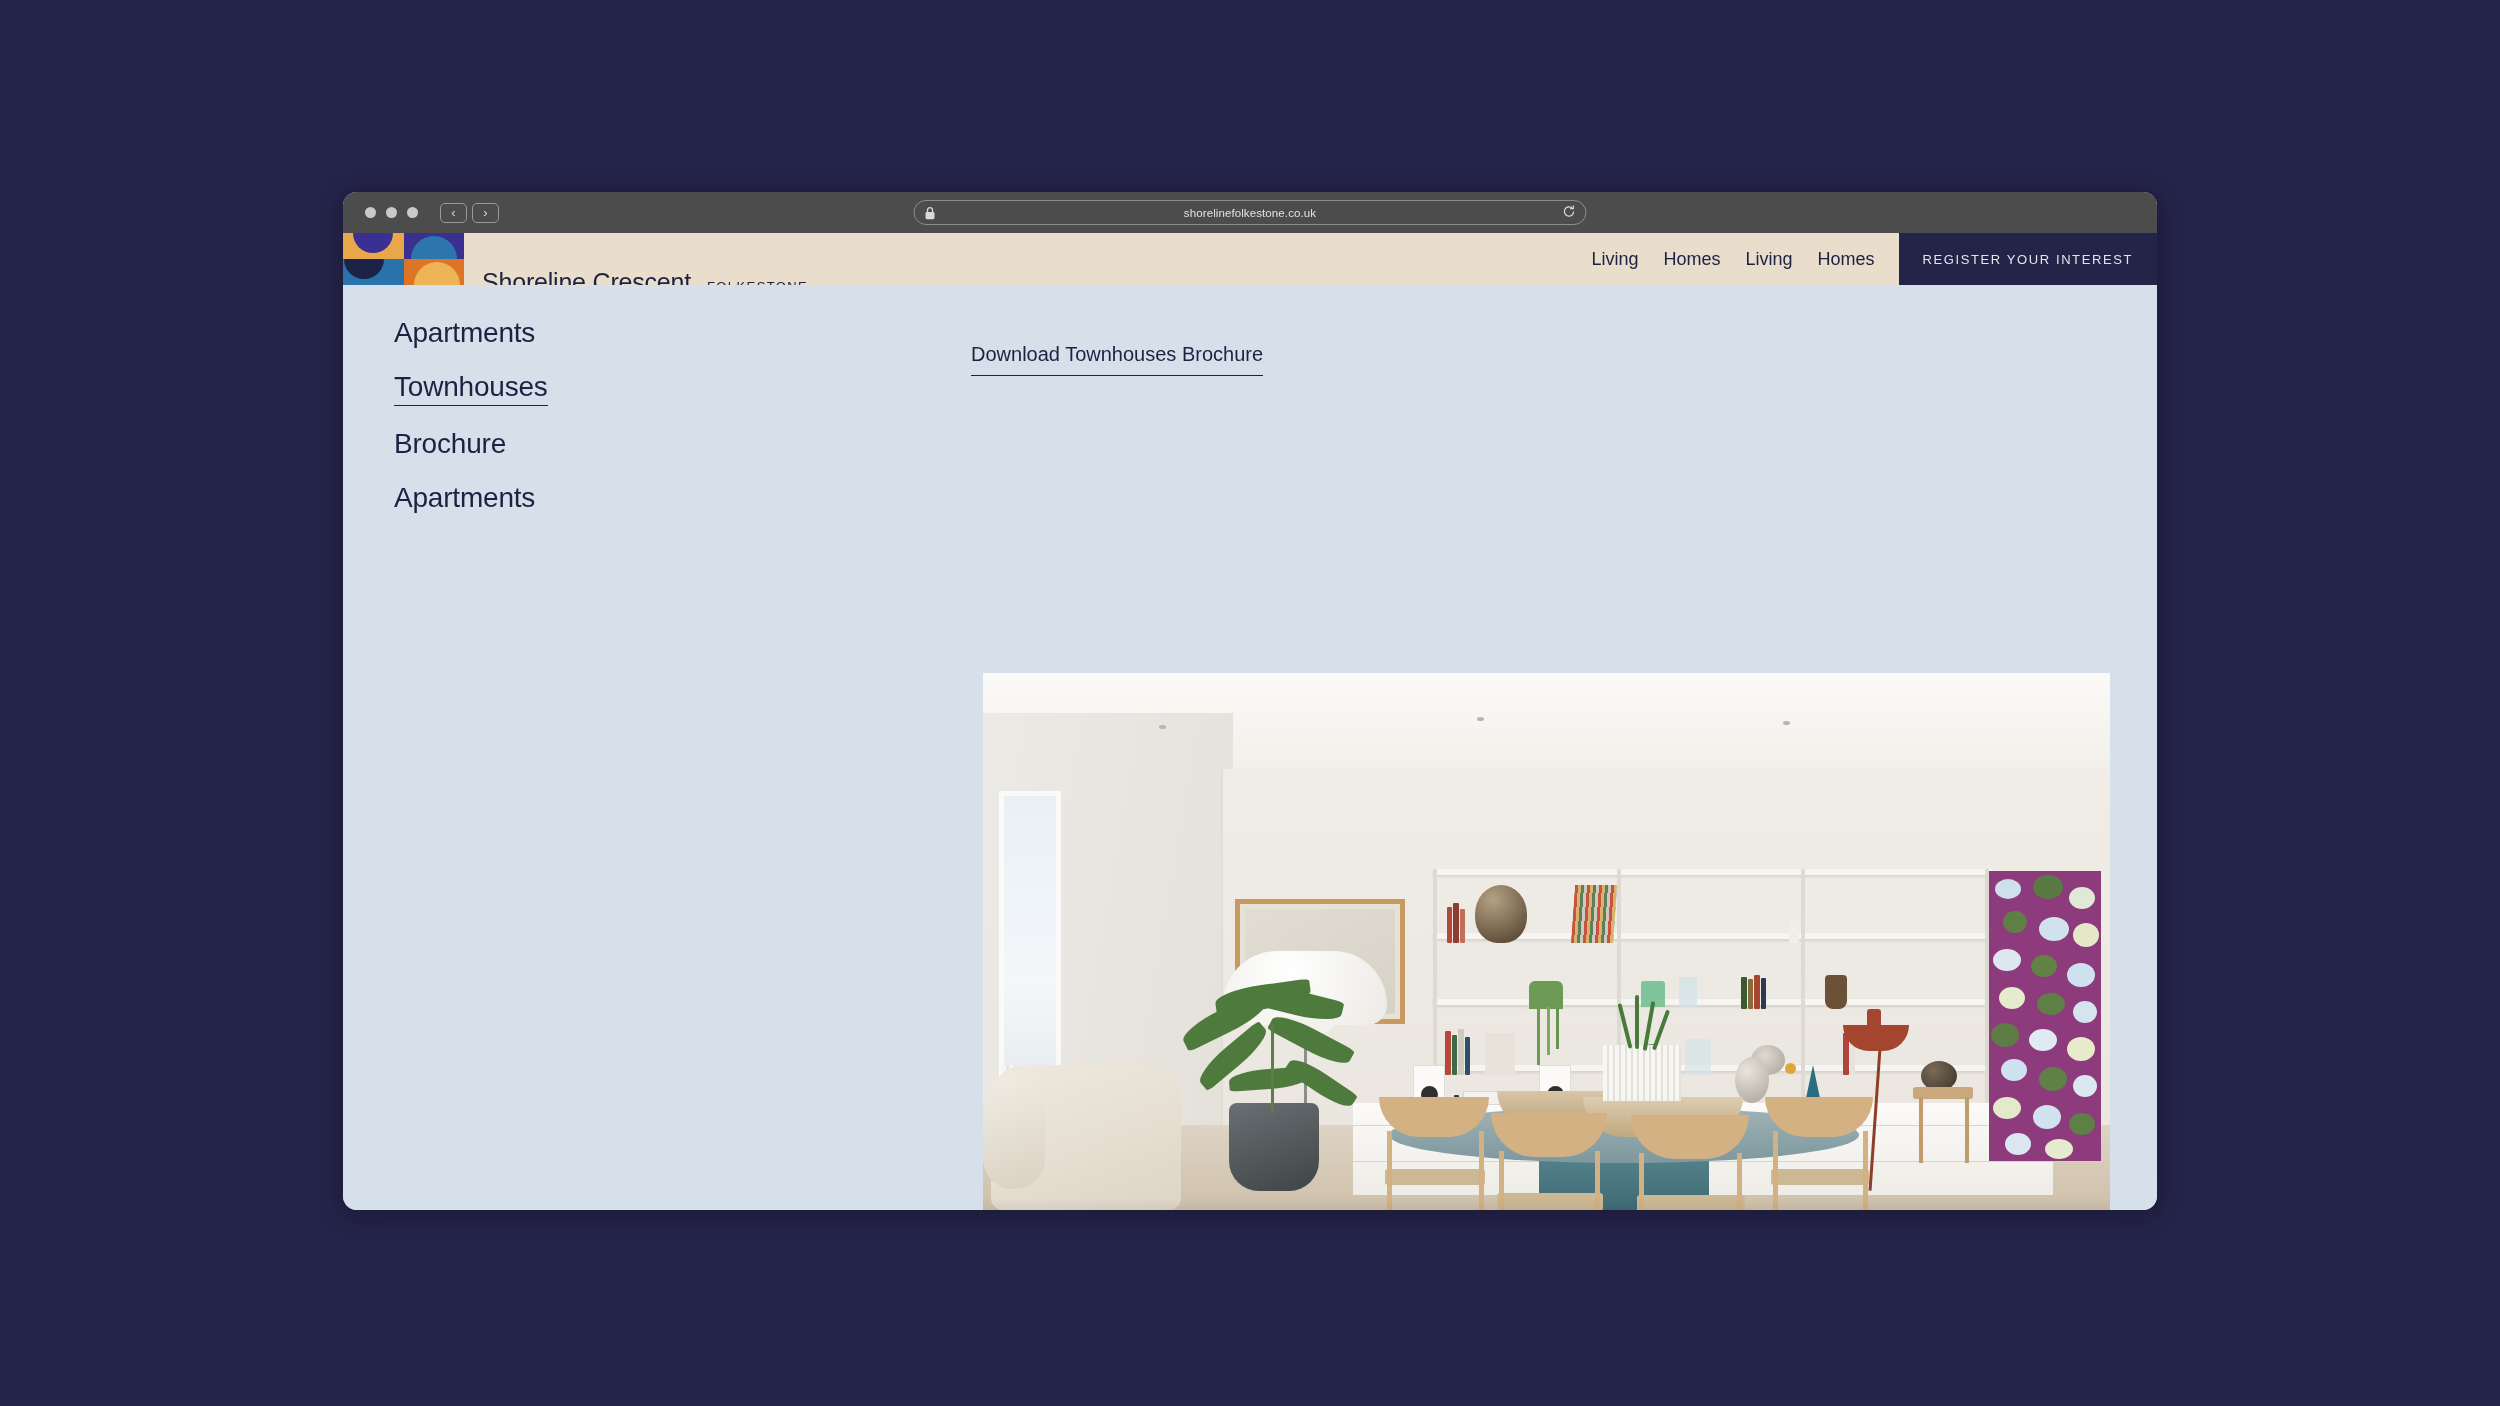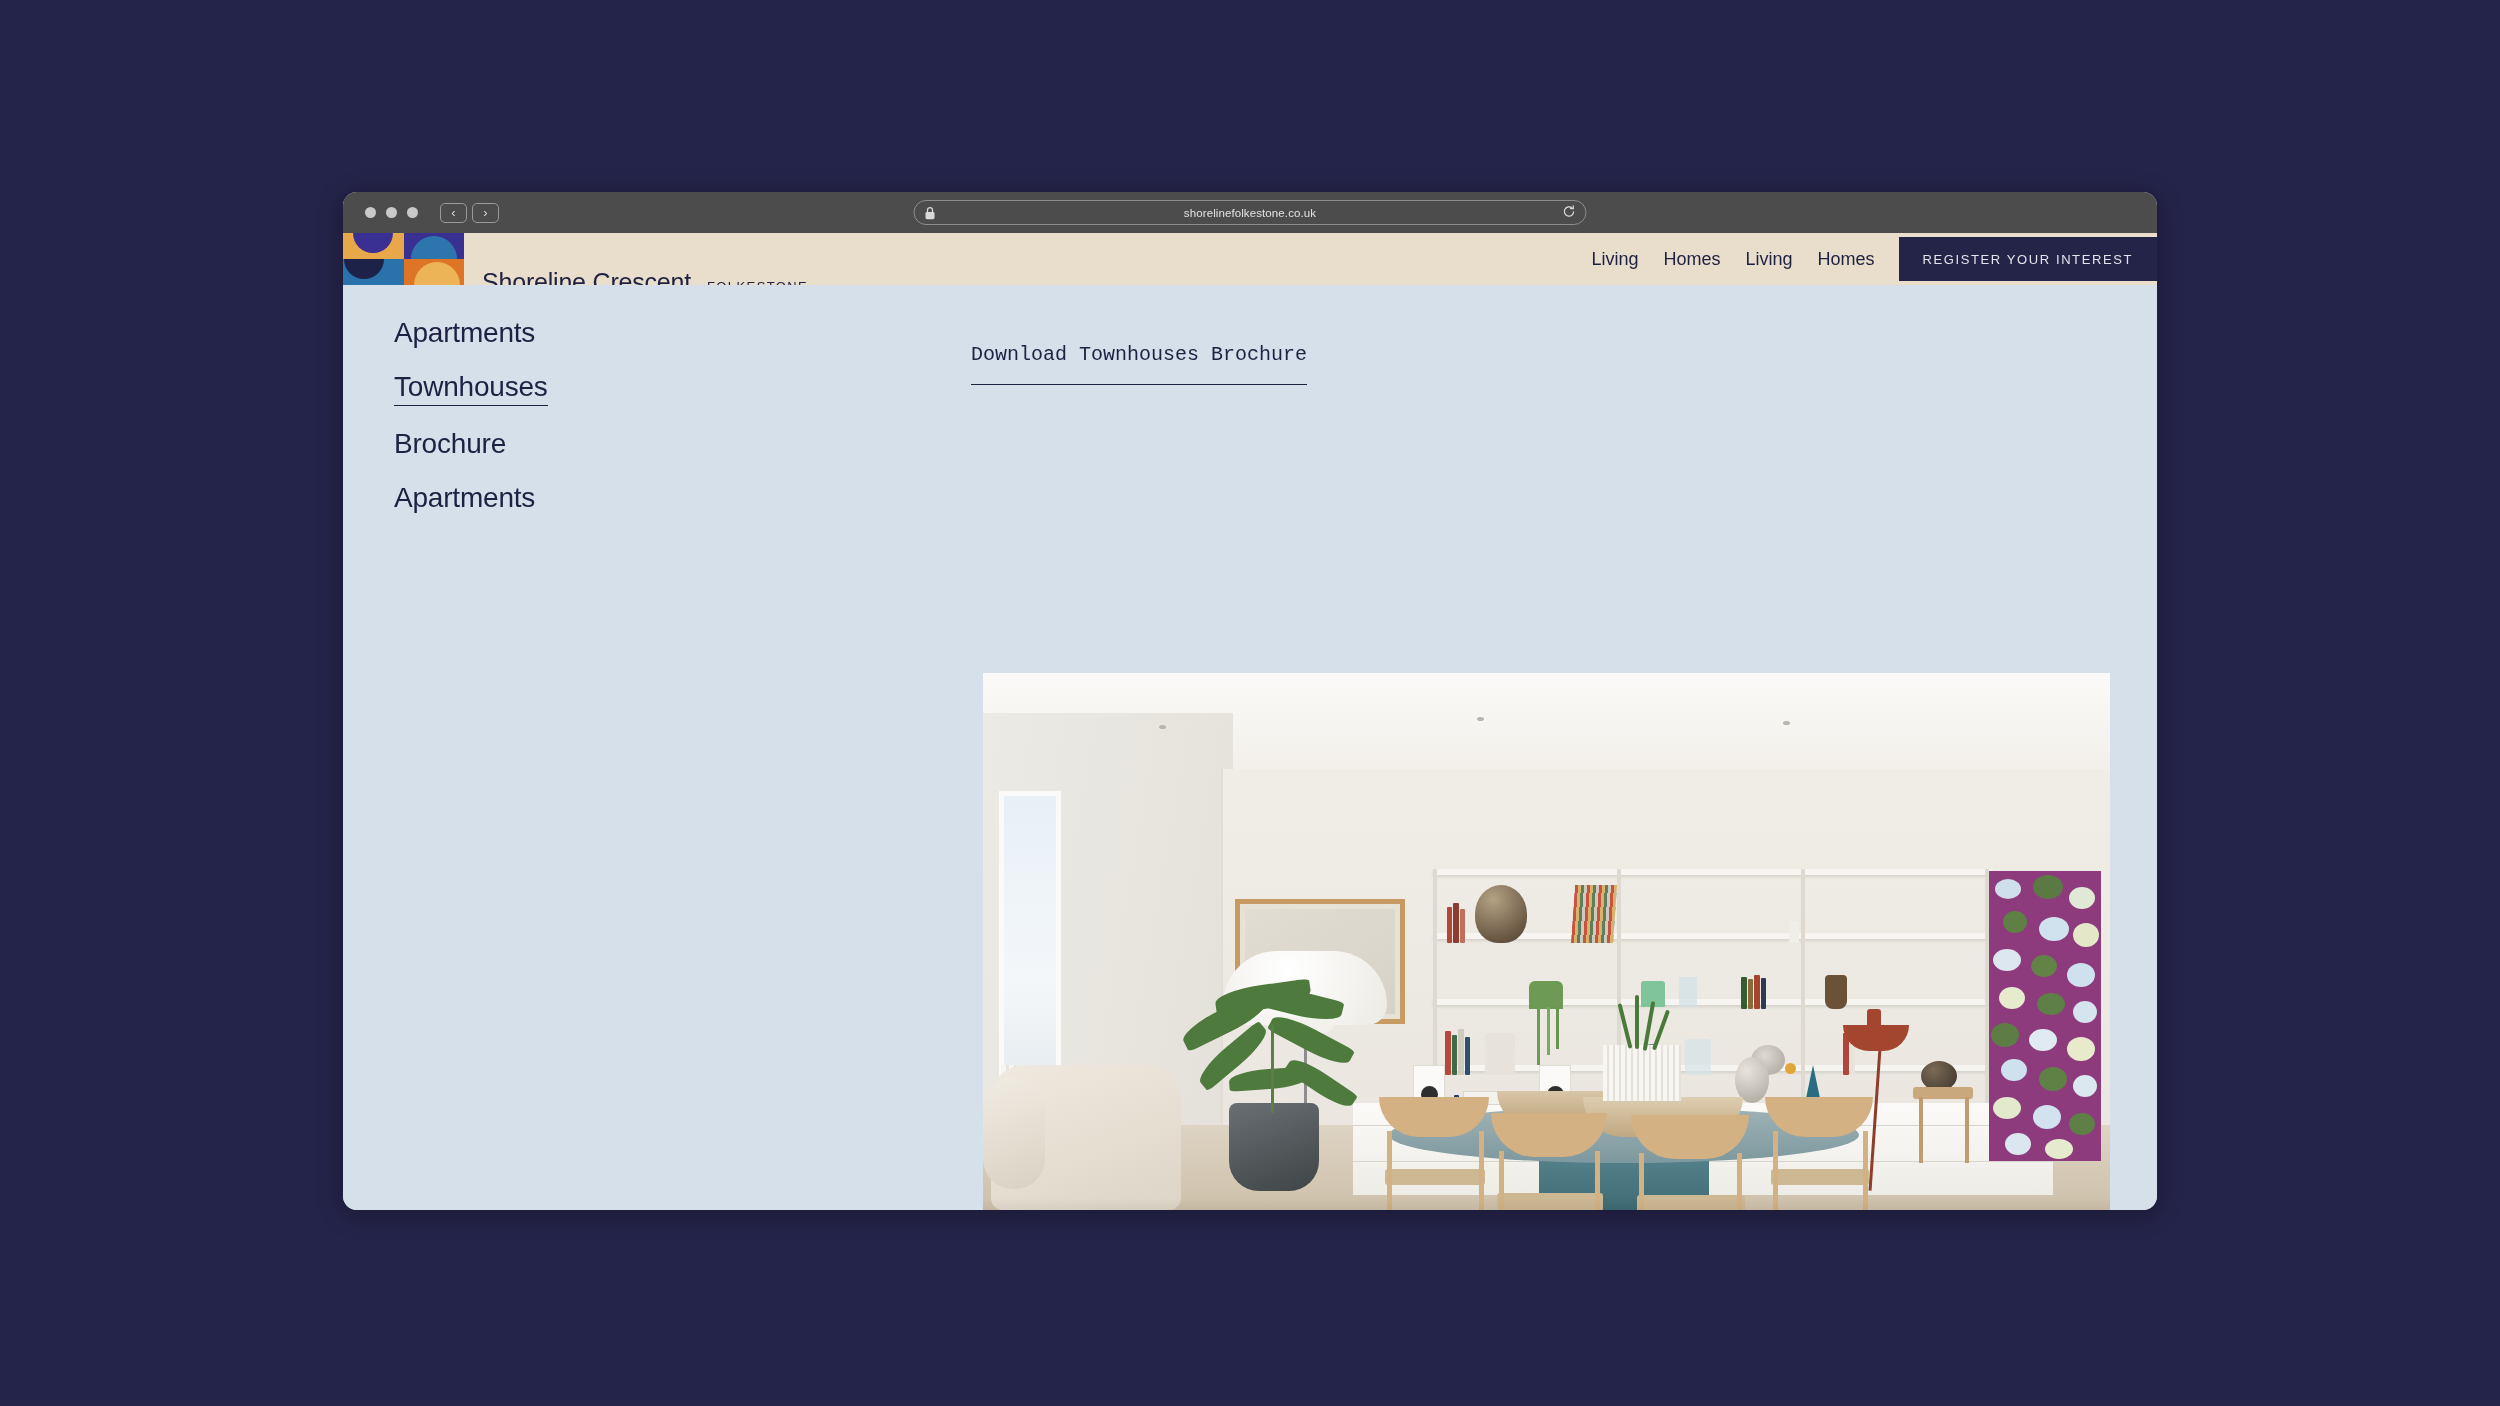--- a/index.html
+++ b/index.html
@@ -79,43 +79,43 @@
     width:46px; height:23px; left:56%; transform:translateX(-50%);
     bottom:0; background:#ecb457; border-radius:46px 46px 0 0;
   }
   #brand{ display:flex; align-items:baseline; margin-left:18px; }
   #brand-name{ font-size:25px; color:#1d2142; letter-spacing:-.2px;margin-top:46px; }
   #brand-location{ font-size:13px; color:#1d2142; letter-spacing:1.4px; margin-left:16px; }
 
   #main-nav{ margin-left:auto; display:flex; align-items:center; gap:25px; padding-right:24px; }
   .nav-link{ font-size:18px; color:#1d2142; }
   #register-button{
-    height:44px; background:#242348;
+    height:52px; background:#242348;
     display:flex; align-items:center; padding:0 24px;text-align:right;
   }
   #register-label{ color:#e4e4ee; font-size:13px; letter-spacing:1.6px; }
 
   
   #page-body{ position:relative; height:925px; background:#d5e0ea; }
 
   #sidebar{ position:absolute; left:51px; top:32px;text-align:right; }
   .sidebar-item{ font-size:28px; color:#1d2142; margin-bottom:22px; letter-spacing:-.2px; width:max-content; }
   .sidebar-item.active{ border-bottom:1.6px solid #1d2142; padding-bottom:2px; }
 
   #content{ position:absolute; left:628px; top:24px; width:880px; }
   #intro-text{
     font-family:"Liberation Serif", serif;
     font-size:26.5px; line-height:1.42; color:#1d2142;
     width:860px;
   }
   #brochure-link{
     display:inline-block; margin-top:34px;
-    font-family:Liberation Mono, monospace;
+    font-family:Liberation Sans, sans-serif;
     font-size:20px; color:#1d2142;
-    border-bottom:1.3px solid #1d2142; padding-bottom:18px;
+    border-bottom:1.3px solid #1d2142; padding-bottom:9px;
   }
 
   
   #hero-photo{
     position:absolute; left:640px; top:388px;
     width:1127px; height:537px;
     overflow:hidden;
     background:#efeae3;
   }
   .ph{ position:absolute; }

